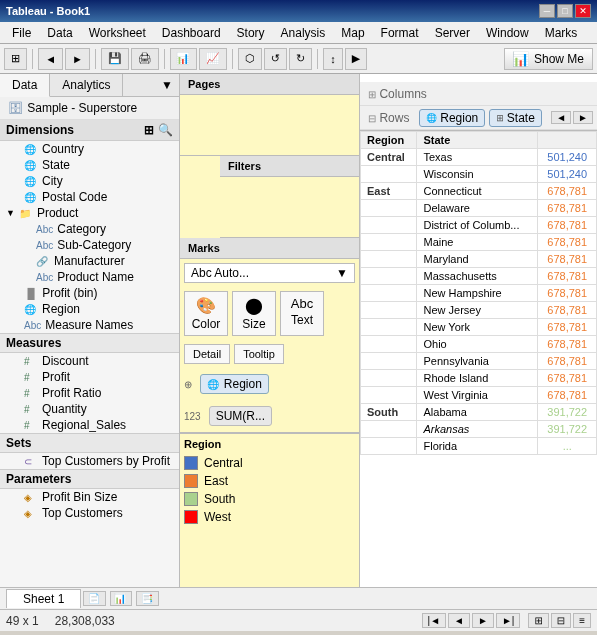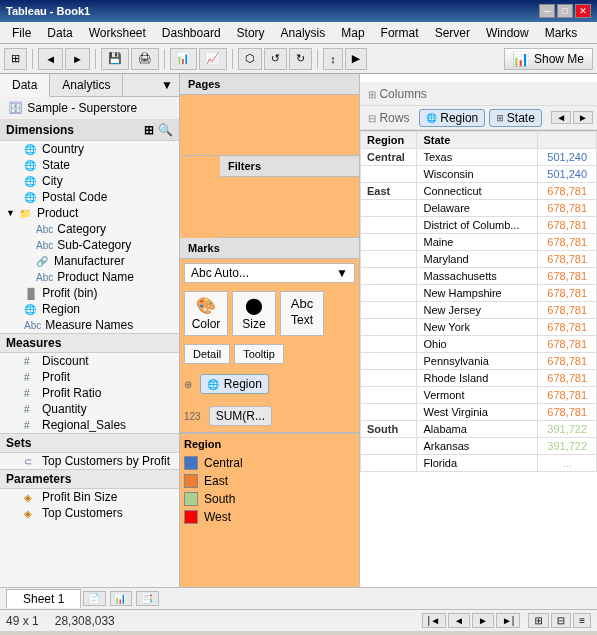--- a/index.html
+++ b/index.html
@@ -165,21 +165,21 @@
       background: #e8e8e8;
       border-top: 1px solid #ccc;
       border-bottom: 1px solid #ccc;
       gap: 4px;
     }
     .folder-arrow { font-size: 9px; cursor: pointer; }
 
     
     .center-panel {
       width: 180px;
-      background: #fdba74;
+      background: #fef9c3;
       border-right: 1px solid #bbb;
       display: flex;
       flex-direction: column;
       padding: 0;
     }
     .pane-title {
       background: #e0e0e0;
       border-bottom: 1px solid #bbb;
       padding: 4px 8px;
       font-size: 11px;
@@ -781,36 +781,31 @@
               <td style="white-space: nowrap;">Pennsylvania</td>
               <td class="num-cell" style="color: rgb(237, 125, 49);">678,781</td>
             </tr>
             <tr>
               <td style="vertical-align: top;"></td>
               <td style="white-space: nowrap;">Rhode Island</td>
               <td class="num-cell" style="color: rgb(237, 125, 49);">678,781</td>
             </tr>
             <tr>
               <td style="vertical-align: top;"></td>
-              <td style="white-space: nowrap;">Vermont</td>
-              <td class="num-cell" style="color: rgb(237, 125, 49);">678,781</td>
-            </tr>
-            <tr>
-              <td style="vertical-align: top;"></td>
               <td style="white-space: nowrap;">West Virginia</td>
               <td class="num-cell" style="color: rgb(237, 125, 49);">678,781</td>
             </tr>
             <tr>
               <td style="font-weight: bold; color: rgb(51, 51, 51); vertical-align: top;">South</td>
               <td style="white-space: nowrap;">Alabama</td>
               <td class="num-cell" style="color: rgb(169, 209, 142);">391,722</td>
             </tr>
             <tr>
               <td style="vertical-align: top;"></td>
-              <td style="white-space: nowrap;">Arkansas</td>
+              <td style="white-space: nowrap; font-style: italic;">Arkansas</td>
               <td class="num-cell" style="color: rgb(169, 209, 142);">391,722</td>
             </tr>
             <tr>
               <td style="vertical-align: top;"></td>
               <td style="white-space: nowrap;">Florida</td>
               <td class="num-cell" style="color: rgb(169, 209, 142);">...</td>
             </tr>
           </tbody>
       </table>
     </div>

